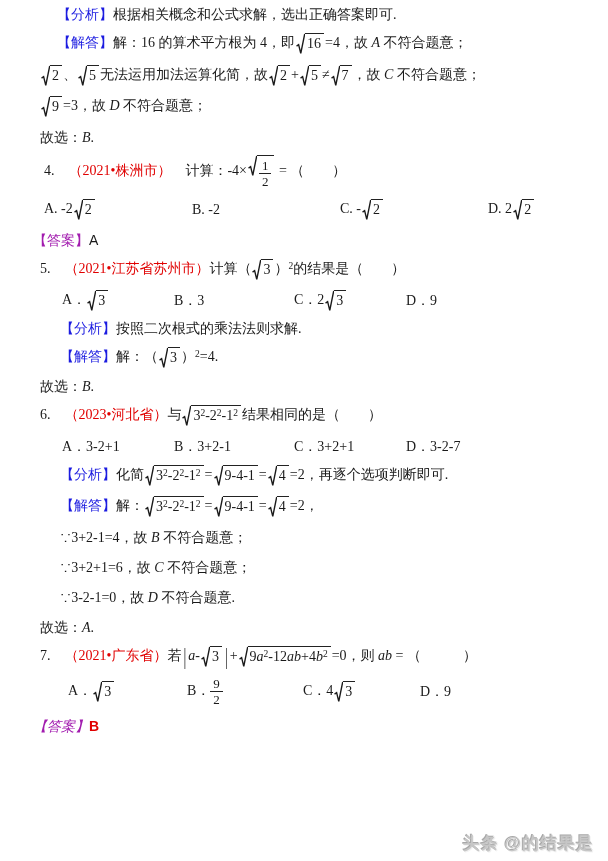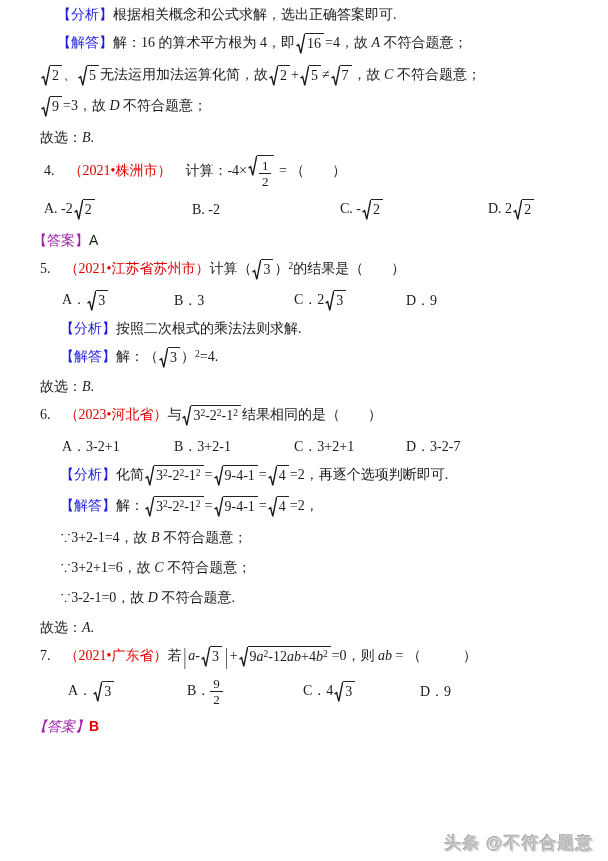--- a/index.html
+++ b/index.html
@@ -223,14 +223,14 @@
             <span class="num" data-name="fraction-numerator">9</span>
             <span class="den" data-name="fraction-denominator">2</span>
           </span></span><span class="col" data-name="option-cell">C．4<span class="sqrt" data-name="sqrt-radical">
             <svg class="rsign" viewBox="0 0 10 24" preserveAspectRatio="none" data-name="radical-sign-icon">
               <path d="M0.6,14.5 L2.9,13 L5.3,22.6 L9.7,1" fill="none" stroke="currentColor" stroke-width="1.4" vector-effect="non-scaling-stroke"></path>
             </svg>
             <span class="rad" data-name="radicand">3</span>
           </span></span><span class="col" data-name="option-cell">D．9</span></div>
       <div class="line" data-name="q7-answer"><span class="lbl-teal" data-name="answer-label">【答案】</span><span class="red-b" data-name="answer-letter">B</span></div>
     </div>
-  <div class="watermark" data-name="watermark">头条 @不符合题意</div>
+  <div class="watermark" data-name="watermark">头条 @的结果是</div>
 </div>
 
 </body></html>

